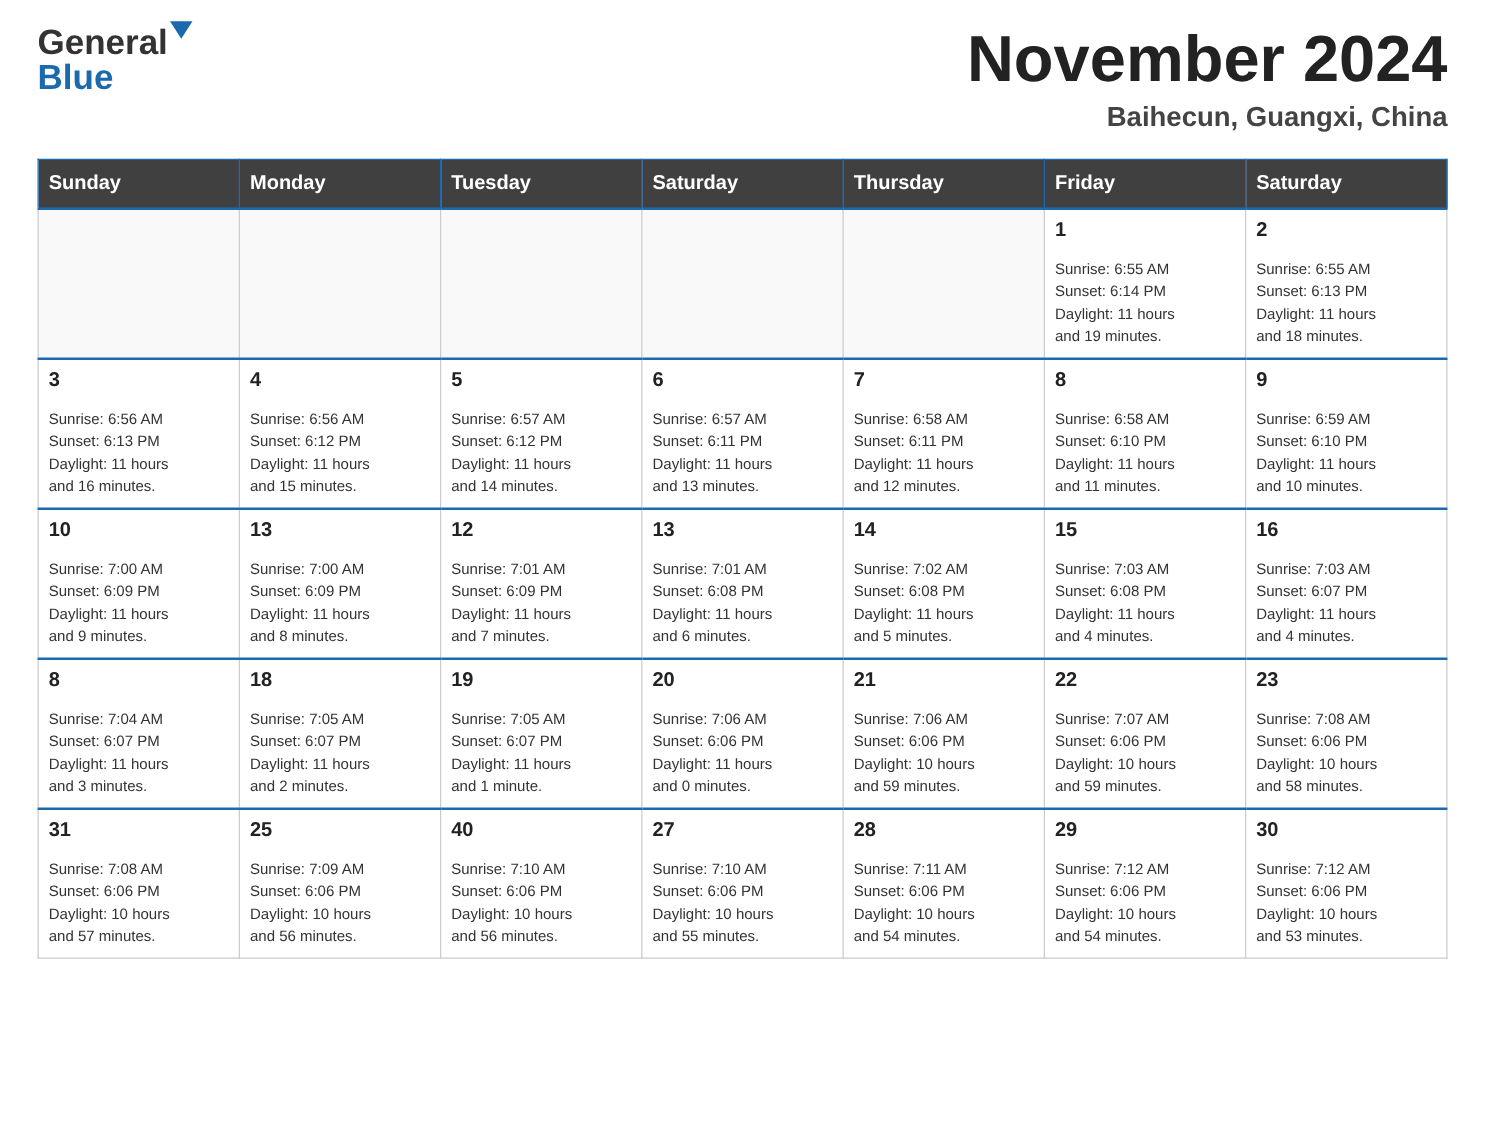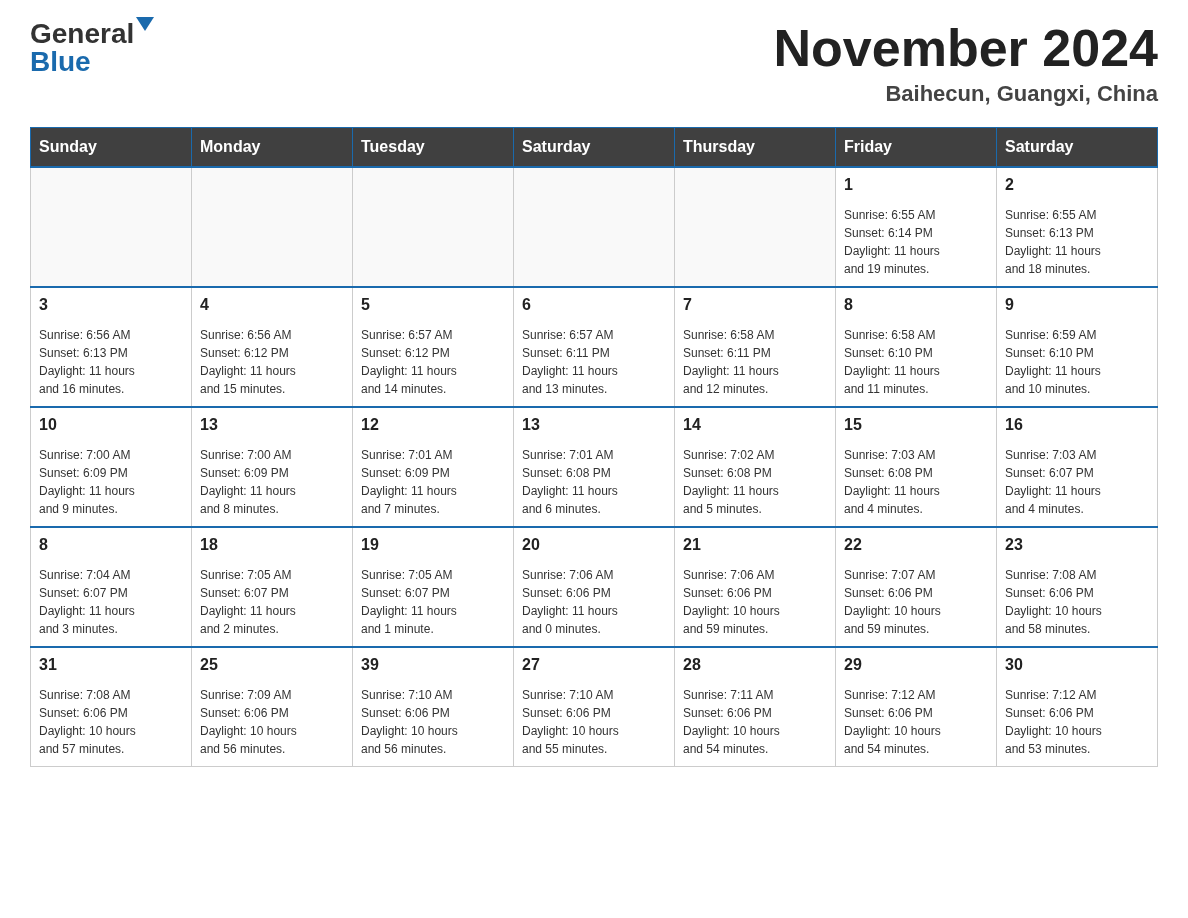--- a/index.html
+++ b/index.html
@@ -238,21 +238,21 @@
       <tr>
         <td>
           <span class="day-number">31</span>
           <div class="day-info">Sunrise: 7:08 AM<br>Sunset: 6:06 PM<br>Daylight: 10 hours<br>and 57 minutes.</div>
         </td>
         <td>
           <span class="day-number">25</span>
           <div class="day-info">Sunrise: 7:09 AM<br>Sunset: 6:06 PM<br>Daylight: 10 hours<br>and 56 minutes.</div>
         </td>
         <td>
-          <span class="day-number">39</span>
+          <span class="day-number">40</span>
           <div class="day-info">Sunrise: 7:10 AM<br>Sunset: 6:06 PM<br>Daylight: 10 hours<br>and 56 minutes.</div>
         </td>
         <td>
           <span class="day-number">27</span>
           <div class="day-info">Sunrise: 7:10 AM<br>Sunset: 6:06 PM<br>Daylight: 10 hours<br>and 55 minutes.</div>
         </td>
         <td>
           <span class="day-number">28</span>
           <div class="day-info">Sunrise: 7:11 AM<br>Sunset: 6:06 PM<br>Daylight: 10 hours<br>and 54 minutes.</div>
         </td>

